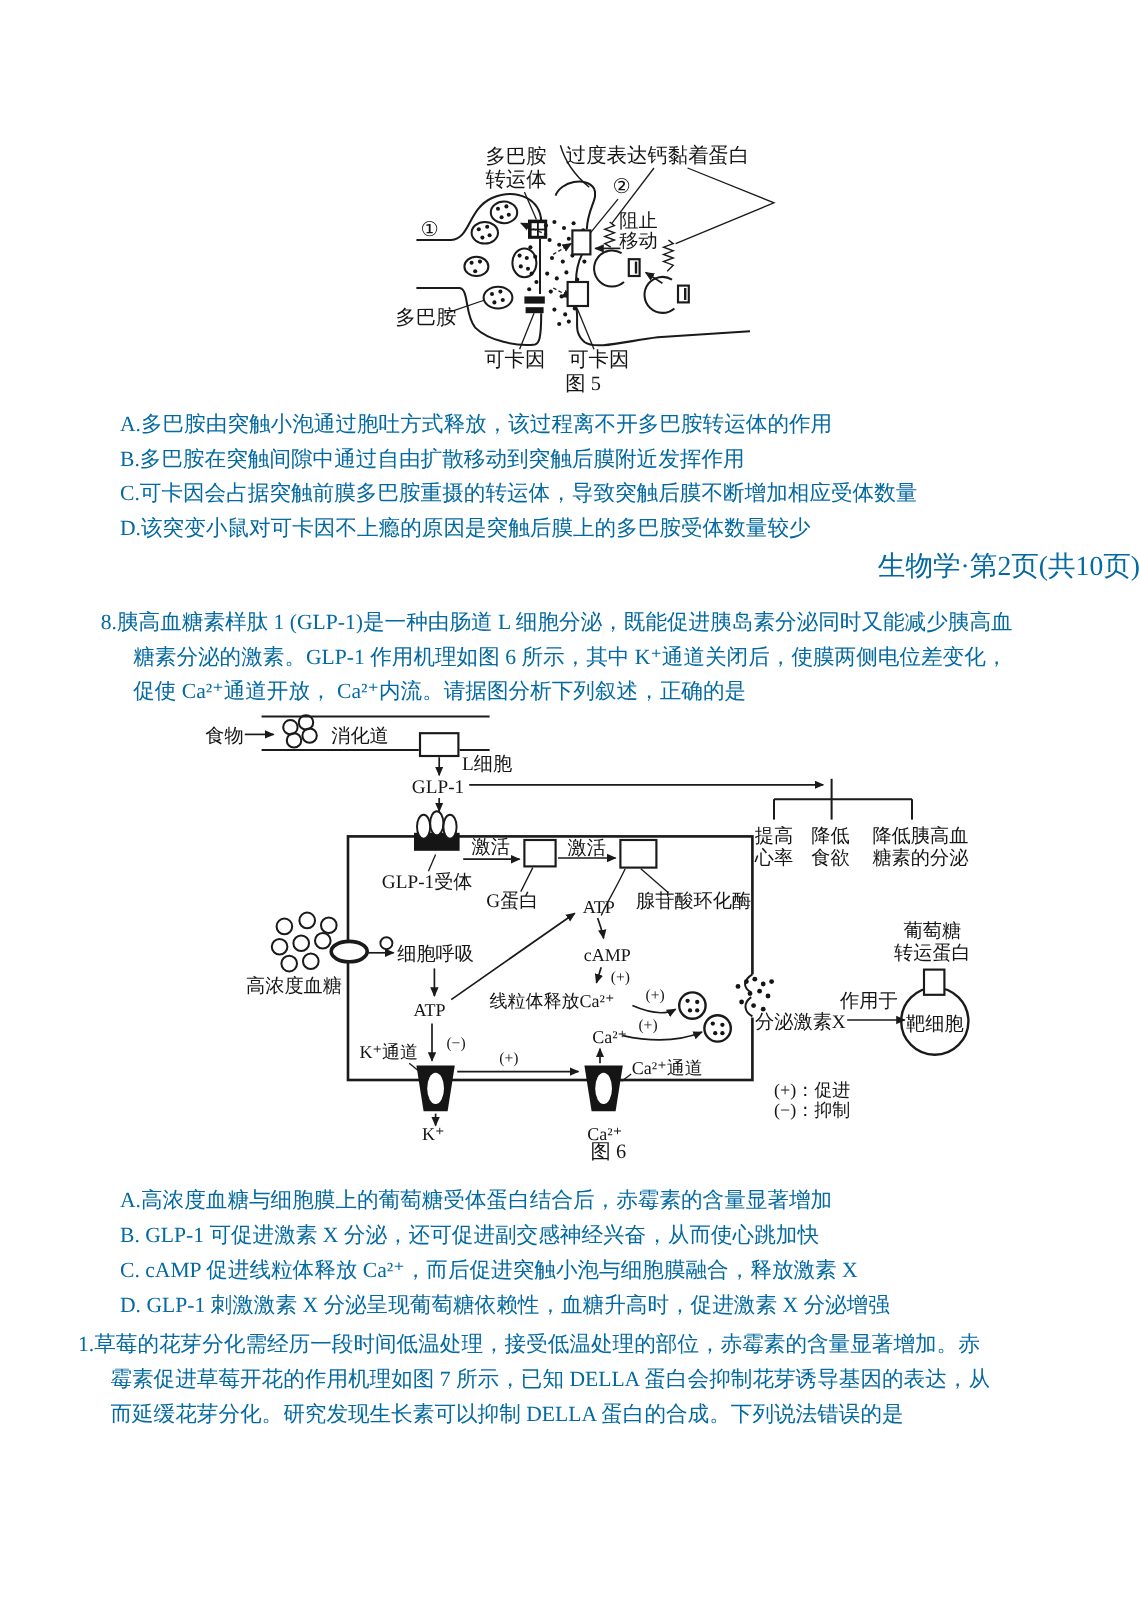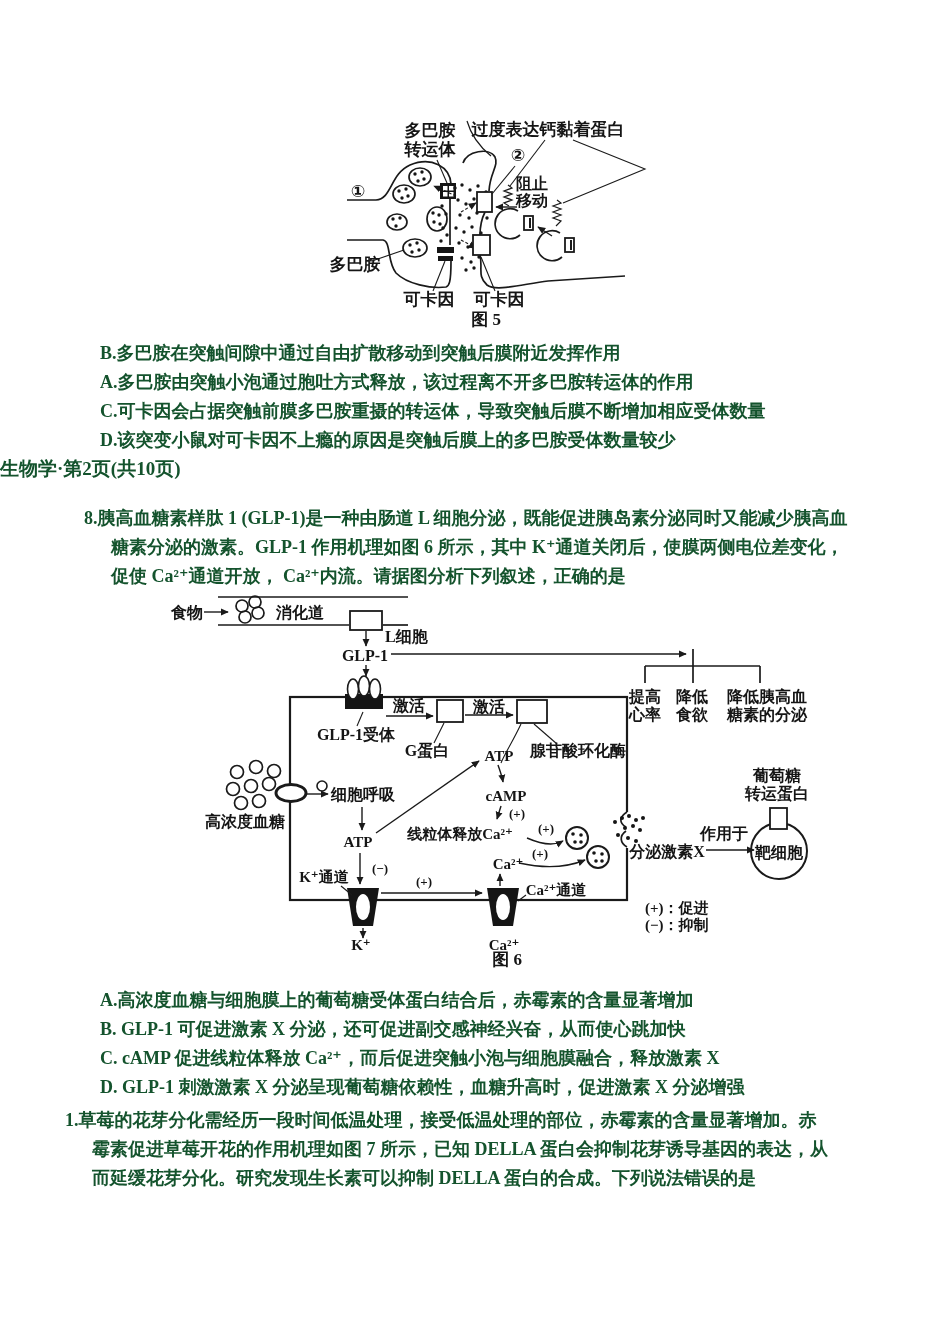--- a/index.html
+++ b/index.html
@@ -1,20 +1,20 @@
 <!DOCTYPE html>
 <html><head>
 <meta charset="utf-8">
 <style>
   html,body{margin:0;padding:0;background:#e8e8e8;}
   #page{position:relative;width:950px;height:1344px;background:#ffffff;margin:0 auto;
-        font-family:"Liberation Serif","DejaVu Sans",serif;color:#14532d;overflow:hidden;font-weight:bold;}
+        font-family:"Liberation Serif","DejaVu Sans",serif;color:#0369a1;overflow:hidden;}
   .tline{font-size:18px;line-height:29px;white-space:nowrap;}
   #q7opts{position:absolute;left:100px;top:339px;}
-  #footer{position:absolute;left:0;top:456px;width:950px;text-align:left;font-size:19px;}
+  #footer{position:absolute;left:0;top:456px;width:950px;text-align:right;font-size:23px;}
   #q8stem{position:absolute;left:84px;top:504px;}
   #q8opts{position:absolute;left:100px;top:986px;}
   #q9stem{position:absolute;left:65px;top:1106px;}
   .cont{margin-left:27px;}
   #fig5{position:absolute;left:330px;top:110px;width:330px;height:225px;}
   #fig6{position:absolute;left:140px;top:590px;width:790px;height:385px;}
   svg{display:block;}
   svg text{font-family:"Liberation Serif","DejaVu Sans",serif;fill:#151515;}
   .c17{font-size:17px;} .c16{font-size:16px;} .c15{font-size:15px;}
   .l16{font-size:16px;} .l15{font-size:15px;} .l13{font-size:13px;}
@@ -169,22 +169,22 @@
     <text class="c17 mid" x="358" y="197">①</text>
     <text class="c16 mid" x="532" y="189">阻止</text>
     <text class="c16 mid" x="532" y="206">移动</text>
     <text class="c17 mid" x="355" y="270">多巴胺</text>
     <text class="c17 mid" x="429" y="305">可卡因</text>
     <text class="c17 mid" x="499" y="305">可卡因</text>
     <text class="c17 mid" x="486" y="325">图 5</text>
   </svg>
 
   <div id="q7opts">
+    <div class="tline">A.多巴胺由突触小泡通过胞吐方式释放，该过程离不开多巴胺转运体的作用</div>
     <div class="tline">B.多巴胺在突触间隙中通过自由扩散移动到突触后膜附近发挥作用</div>
-    <div class="tline">A.多巴胺由突触小泡通过胞吐方式释放，该过程离不开多巴胺转运体的作用</div>
     <div class="tline">C.可卡因会占据突触前膜多巴胺重摄的转运体，导致突触后膜不断增加相应受体数量</div>
     <div class="tline">D.该突变小鼠对可卡因不上瘾的原因是突触后膜上的多巴胺受体数量较少</div>
   </div>
 
   <div id="footer">生物学·第2页(共10页)</div>
 
   <div id="q8stem">
     <div class="tline">8.胰高血糖素样肽 1 (GLP-1)是一种由肠道 L 细胞分泌，既能促进胰岛素分泌同时又能减少胰高血</div>
     <div class="tline cont">糖素分泌的激素。GLP-1 作用机理如图 6 所示，其中 K⁺通道关闭后，使膜两侧电位差变化，</div>
     <div class="tline cont">促使 Ca²⁺通道开放， Ca²⁺内流。请据图分析下列叙述，正确的是</div>

